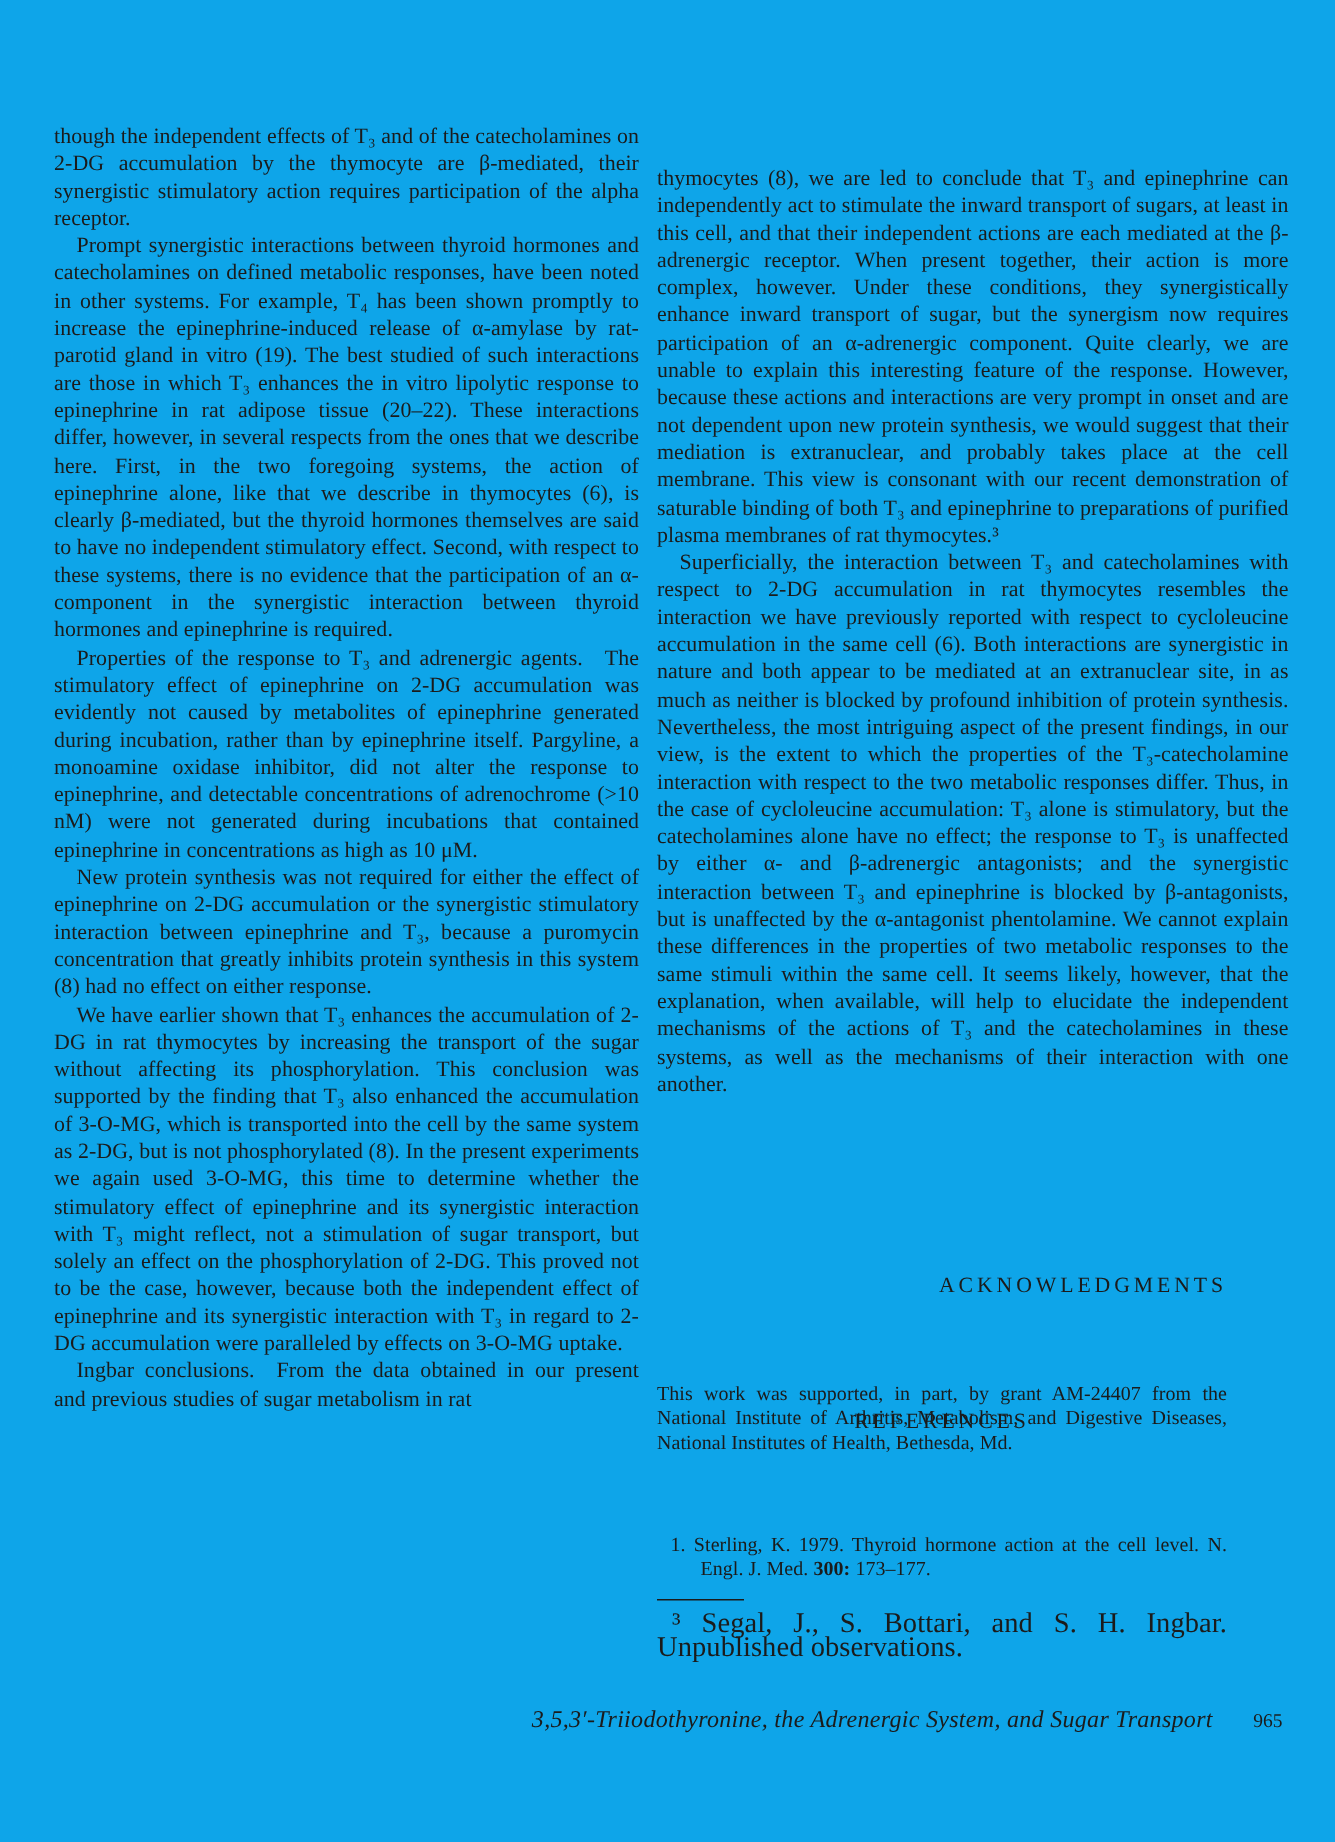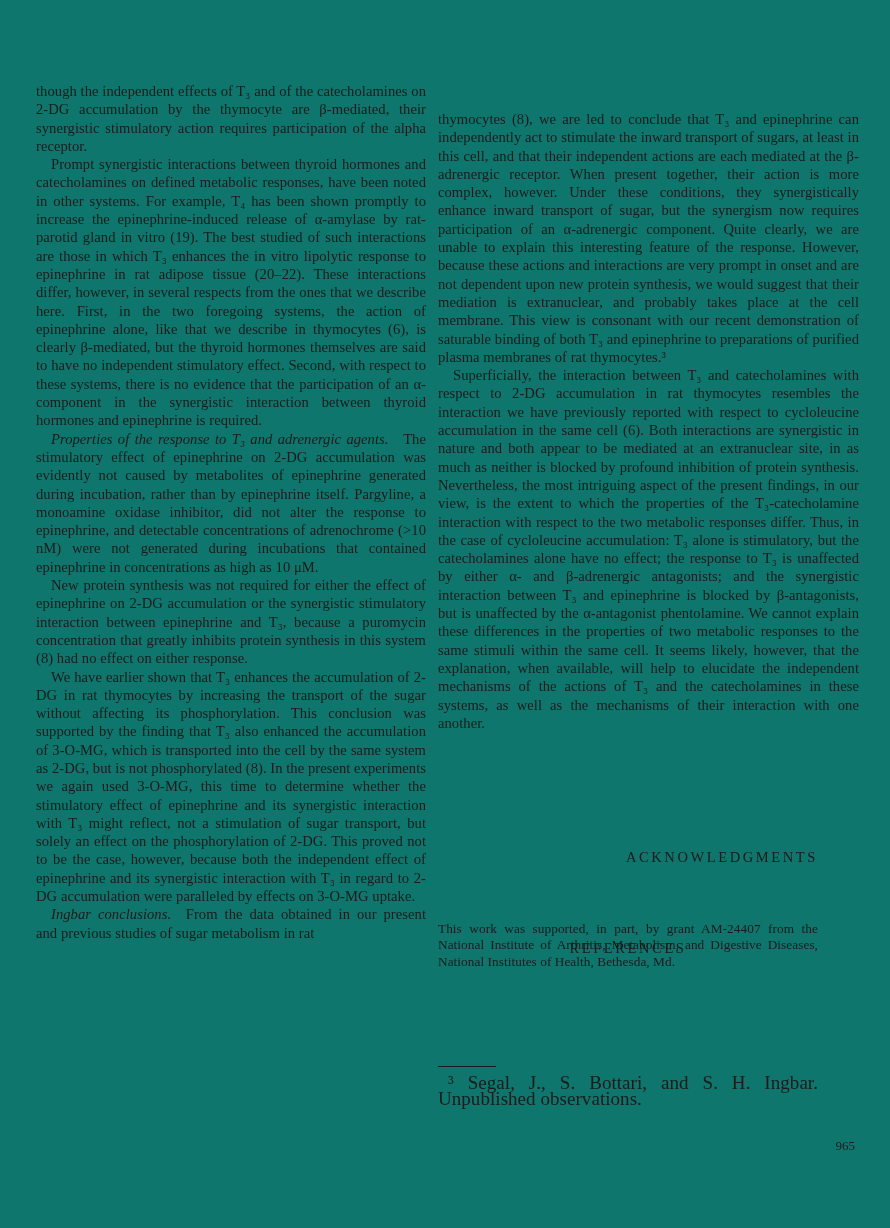--- a/index.html
+++ b/index.html
@@ -1,36 +1,36 @@
 <!DOCTYPE html>
 <html><head>
 <meta charset="utf-8">
 <style>
   html, body { margin: 0; padding: 0; background: #ffffff; }
   .page {
     position: relative;
     width: 890px;
     height: 1228px;
-    background: #0f766e;
+    background: #0ea5e9;
     font-family: "Liberation Serif", "DejaVu Serif", serif;
     color: #1b1b1b;
     overflow: hidden;
   }
   .col { position: absolute; }
   .col-left  { left: 36px;  top: 82px; width: 390px; }
   .col-right { left: 438px; top: 82px; width: 421px; margin-top: 28px; }
   .para {
     margin: 0;
     text-align: justify;
     font-size: 14.6px;
     line-height: 18.3px;
     letter-spacing: 0.05px;
   }
   .para.indent { text-indent: 15px; }
-  .italic { font-style: italic; }
+  .italic { }
   .bold { font-weight: bold; }
   .section-heading {
     position: absolute;
     left: 438px;
     width: 380px;
     margin: 0;
     text-align: center;
     font-size: 14.5px;
     font-weight: normal;
     letter-spacing: 2.6px;
@@ -82,25 +82,29 @@
     </div>
 
   <h2 class="section-heading ack-heading">ACKNOWLEDGMENTS</h2>
 
   <div class="small-block ack-body">
       <p class="para"><span>This work was supported, in part, by grant AM-24407 from the National Institute of Arthritis, Metabolism, and Digestive Diseases, National Institutes of Health, Bethesda, Md.</span></p>
     </div>
 
   <h2 class="section-heading ref-heading">REFERENCES</h2>
 
+  <div class="small-block ref-list">
+      <p class="para"><span>1. Sterling, K. 1979. Thyroid hormone action at the cell level. </span><span class="italic">N. Engl. J. Med. </span><span class="bold">300: </span><span>173–177.</span></p>
+    </div>
 
   <div class="footnote">
     <div class="footnote-rule"></div>
     <div>
         <p class="para"><span>³ Segal, J., S. Bottari, and S. H. Ingbar. Unpublished observations.</span></p>
       </div>
   </div>
 
   <div class="footer">
+    <span class="footer-title">3,5,3′-Triiodothyronine, the Adrenergic System, and Sugar Transport</span>
     <span class="footer-page">965</span>
   </div>
 
 </div>
 
 </body></html>

